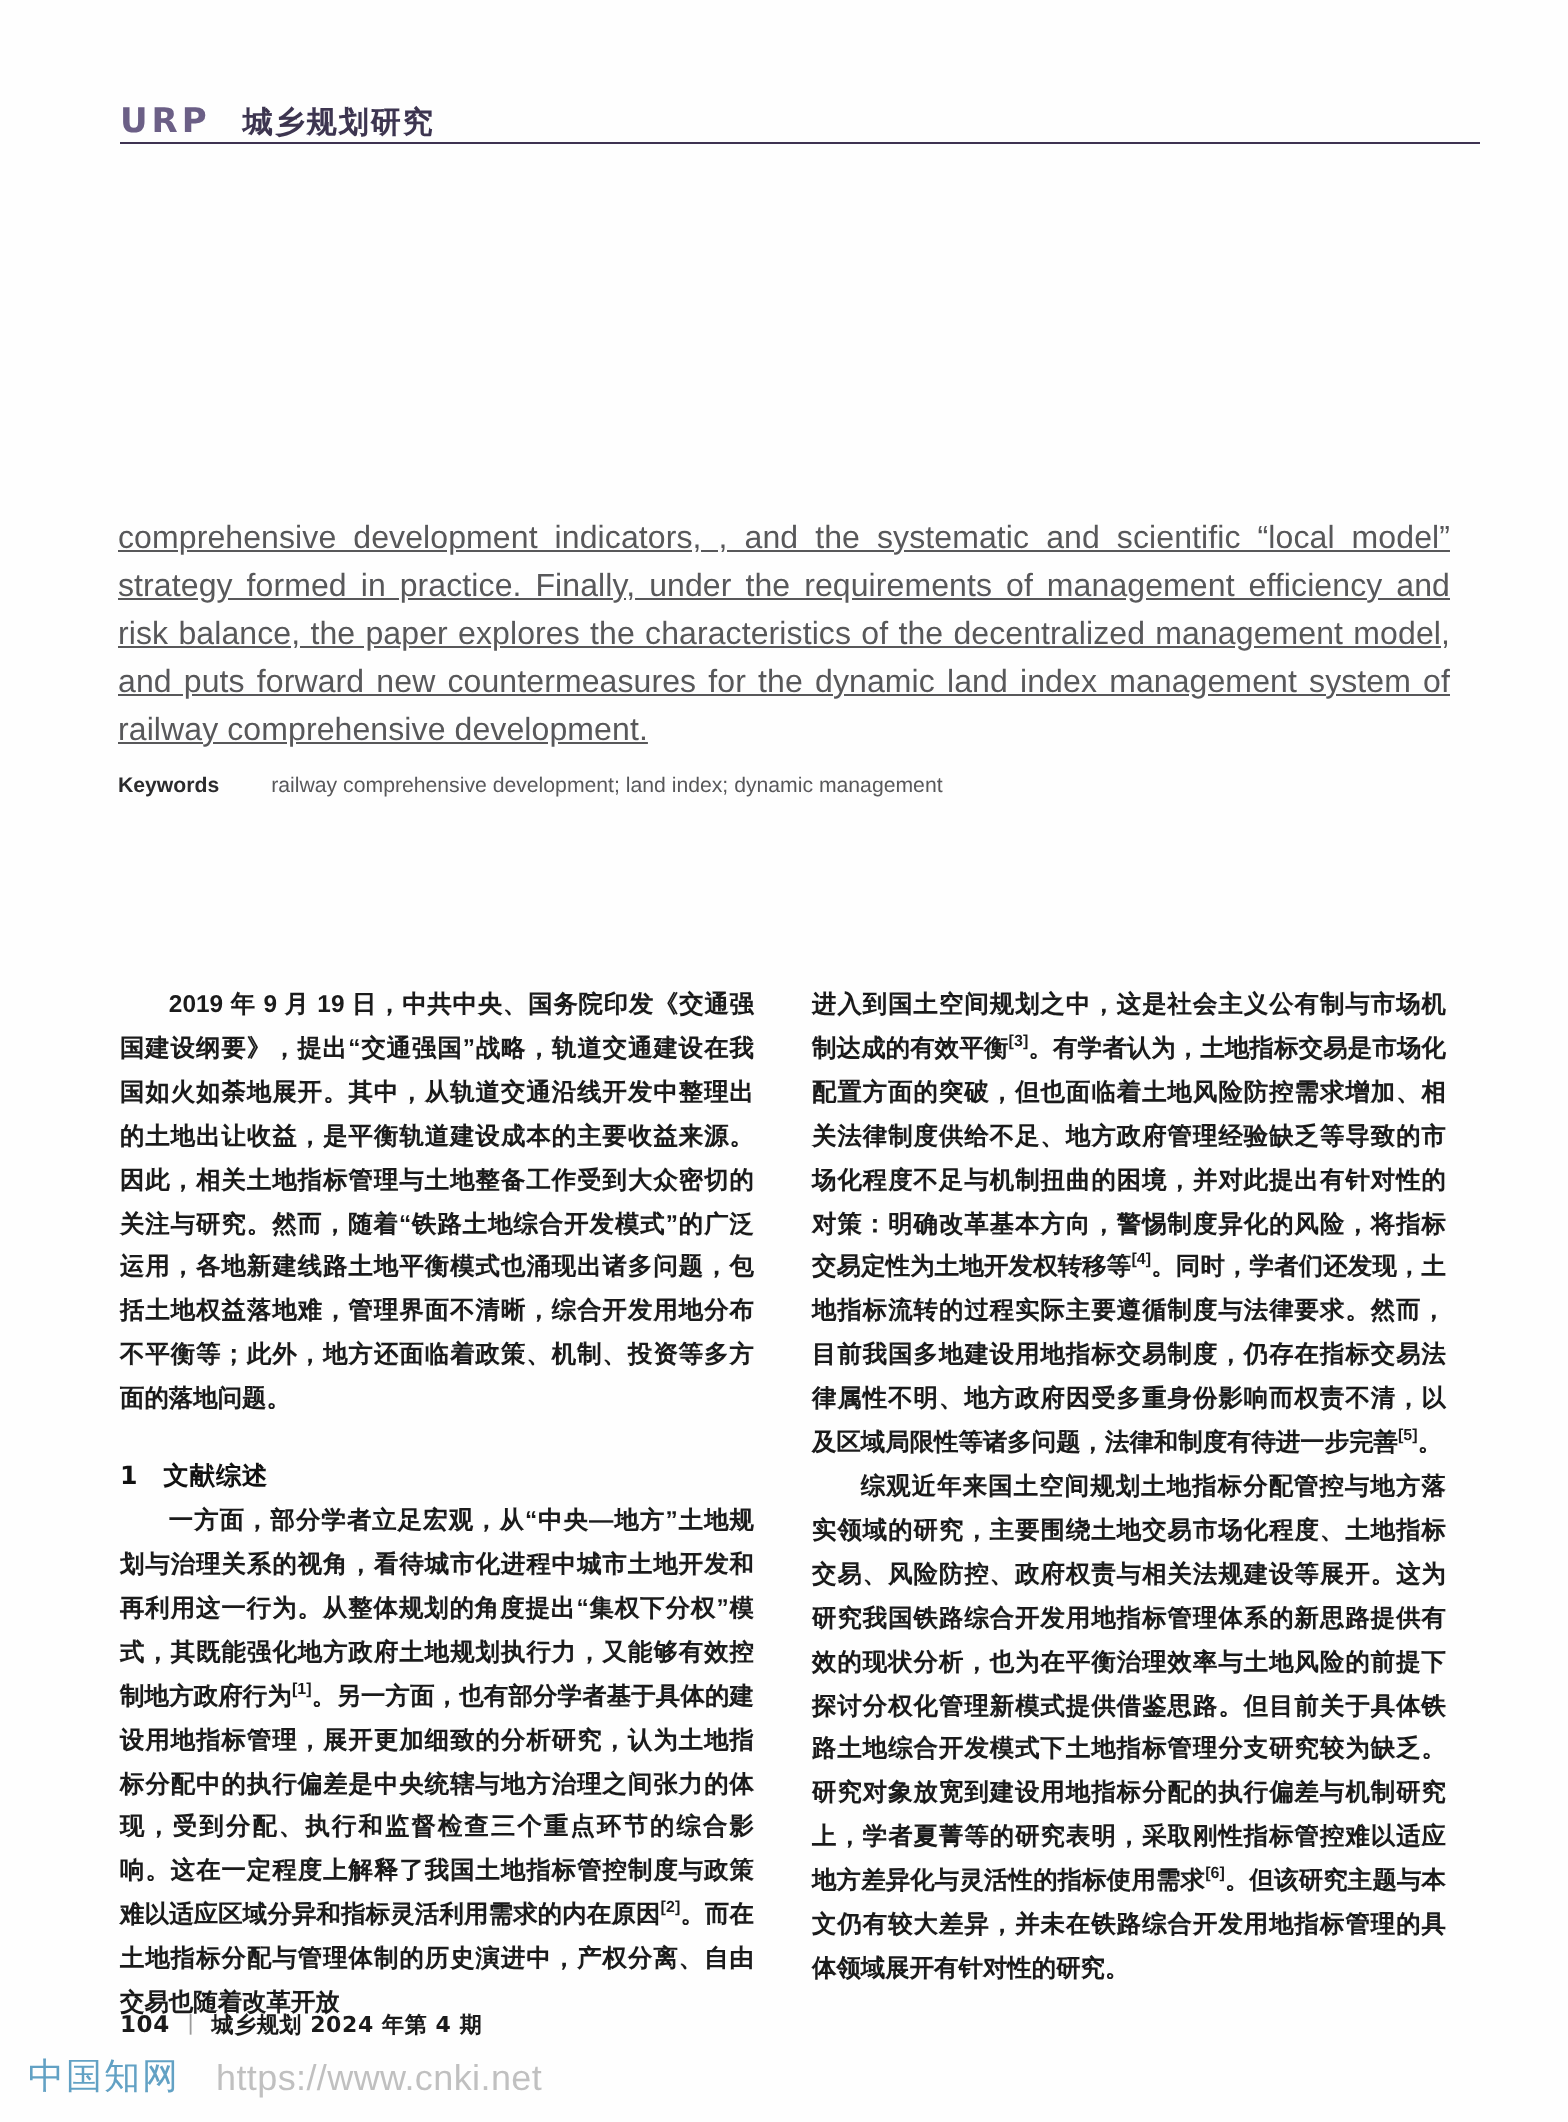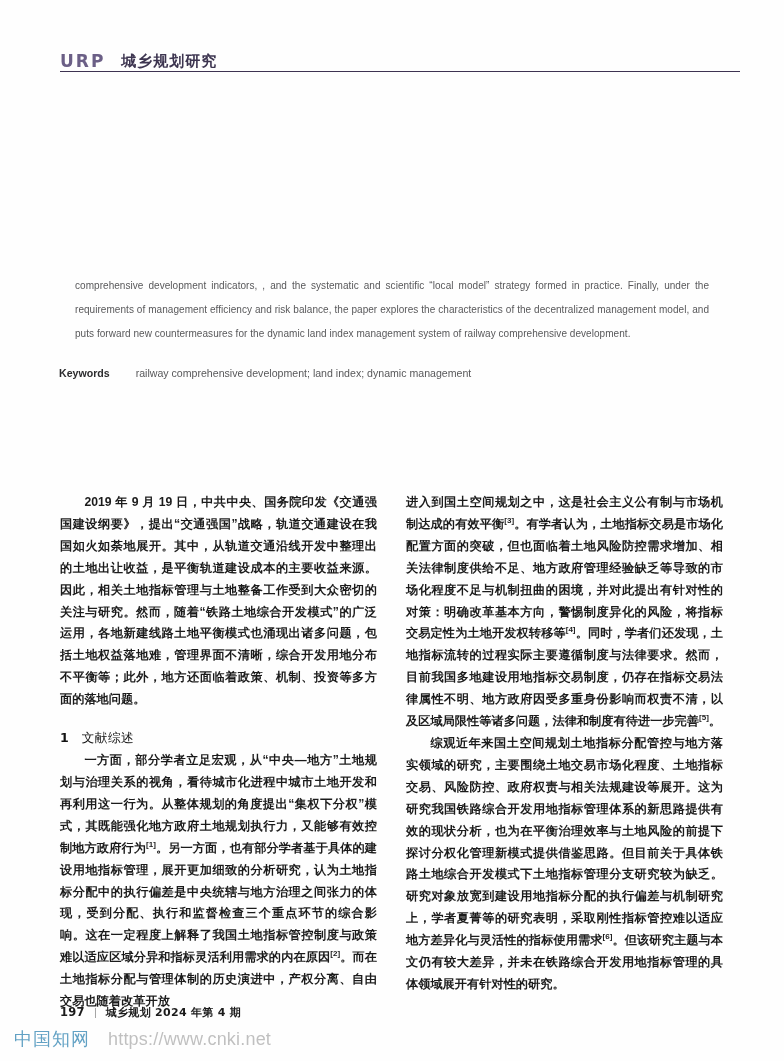--- a/index.html
+++ b/index.html
@@ -71,27 +71,28 @@
   }
 
   
   .abstract {
     position: absolute;
     left: 59px;
     top: 258px;
     width: 666px;
   }
   .abstract p {
-    margin: 16px;
-    font-size: 10px;
+    margin: 0;
+    font-size: 16px;
     line-height: 24px;
     color: #58585a;
     letter-spacing: 0.05px;
     text-align: justify;
     text-justify: inter-word;
+    text-decoration: underline;
   }
   .keywords {
     margin-top: 4px;
     font-size: 10.6px;
     line-height: 22px;
     color: #58585a;
   }
   .keywords .kw-label {
     font-weight: 700;
     color: #2b2b2d;
@@ -129,21 +130,21 @@
     display: flex;
     align-items: baseline;
     gap: 13px;
     font-family: "DejaVu Sans", sans-serif;
     font-weight: 700;
     font-size: 12.6px;
     line-height: 22px;
     color: #111;
   }
   .section-num { font-weight: 700; }
-  .section-title { font-weight: 400; letter-spacing: 0.5px; }
+  .section-title { font-weight: 700; letter-spacing: 0.5px; }
   sup.ref {
     font-size: 8px;
     vertical-align: super;
     line-height: 0;
     font-weight: 600;
   }
 
   
   .page-footer {
     position: absolute;
@@ -238,21 +239,21 @@
 
     <div class="col">
       <p><span>进入到国土空间规划之中，这是社会主义公有制与市场机制达成的有效平衡</span><sup class="ref">[3]</sup><span>。有学者认为，土地指标交易是市场化配置方面的突破，但也面临着土地风险防控需求增加、相关法律制度供给不足、地方政府管理经验缺乏等导致的市场化程度不足与机制扭曲的困境，并对此提出有针对性的对策：明确改革基本方向，警惕制度异化的风险，将指标交易定性为土地开发权转移等</span><sup class="ref">[4]</sup><span>。同时，学者们还发现，土地指标流转的过程实际主要遵循制度与法律要求。然而，目前我国多地建设用地指标交易制度，仍存在指标交易法律属性不明、地方政府因受多重身份影响而权责不清，以及区域局限性等诸多问题，法律和制度有待进一步完善</span><sup class="ref">[5]</sup><span>。</span></p>
 
       <p class="indent"><span>综观近年来国土空间规划土地指标分配管控与地方落实领域的研究，主要围绕土地交易市场化程度、土地指标交易、风险防控、政府权责与相关法规建设等展开。这为研究我国铁路综合开发用地指标管理体系的新思路提供有效的现状分析，也为在平衡治理效率与土地风险的前提下探讨分权化管理新模式提供借鉴思路。但目前关于具体铁路土地综合开发模式下土地指标管理分支研究较为缺乏。研究对象放宽到建设用地指标分配的执行偏差与机制研究上，学者夏菁等的研究表明，采取刚性指标管控难以适应地方差异化与灵活性的指标使用需求</span><sup class="ref">[6]</sup><span>。但该研究主题与本文仍有较大差异，并未在铁路综合开发用地指标管理的具体领域展开有针对性的研究。</span></p>
     </div>
 
   </div>
 
   <div class="page-footer">
-    <span class="folio">197</span>
+    <span class="folio">104</span>
     <span class="folio-sep">|</span>
     <span class="folio-journal">城乡规划 2024 年第 4 期</span>
   </div>
 
   <div class="watermark">
     <span class="wm-cn">中国知网</span>
     <span class="wm-url">https://www.cnki.net</span>
   </div>
 
 </div>

